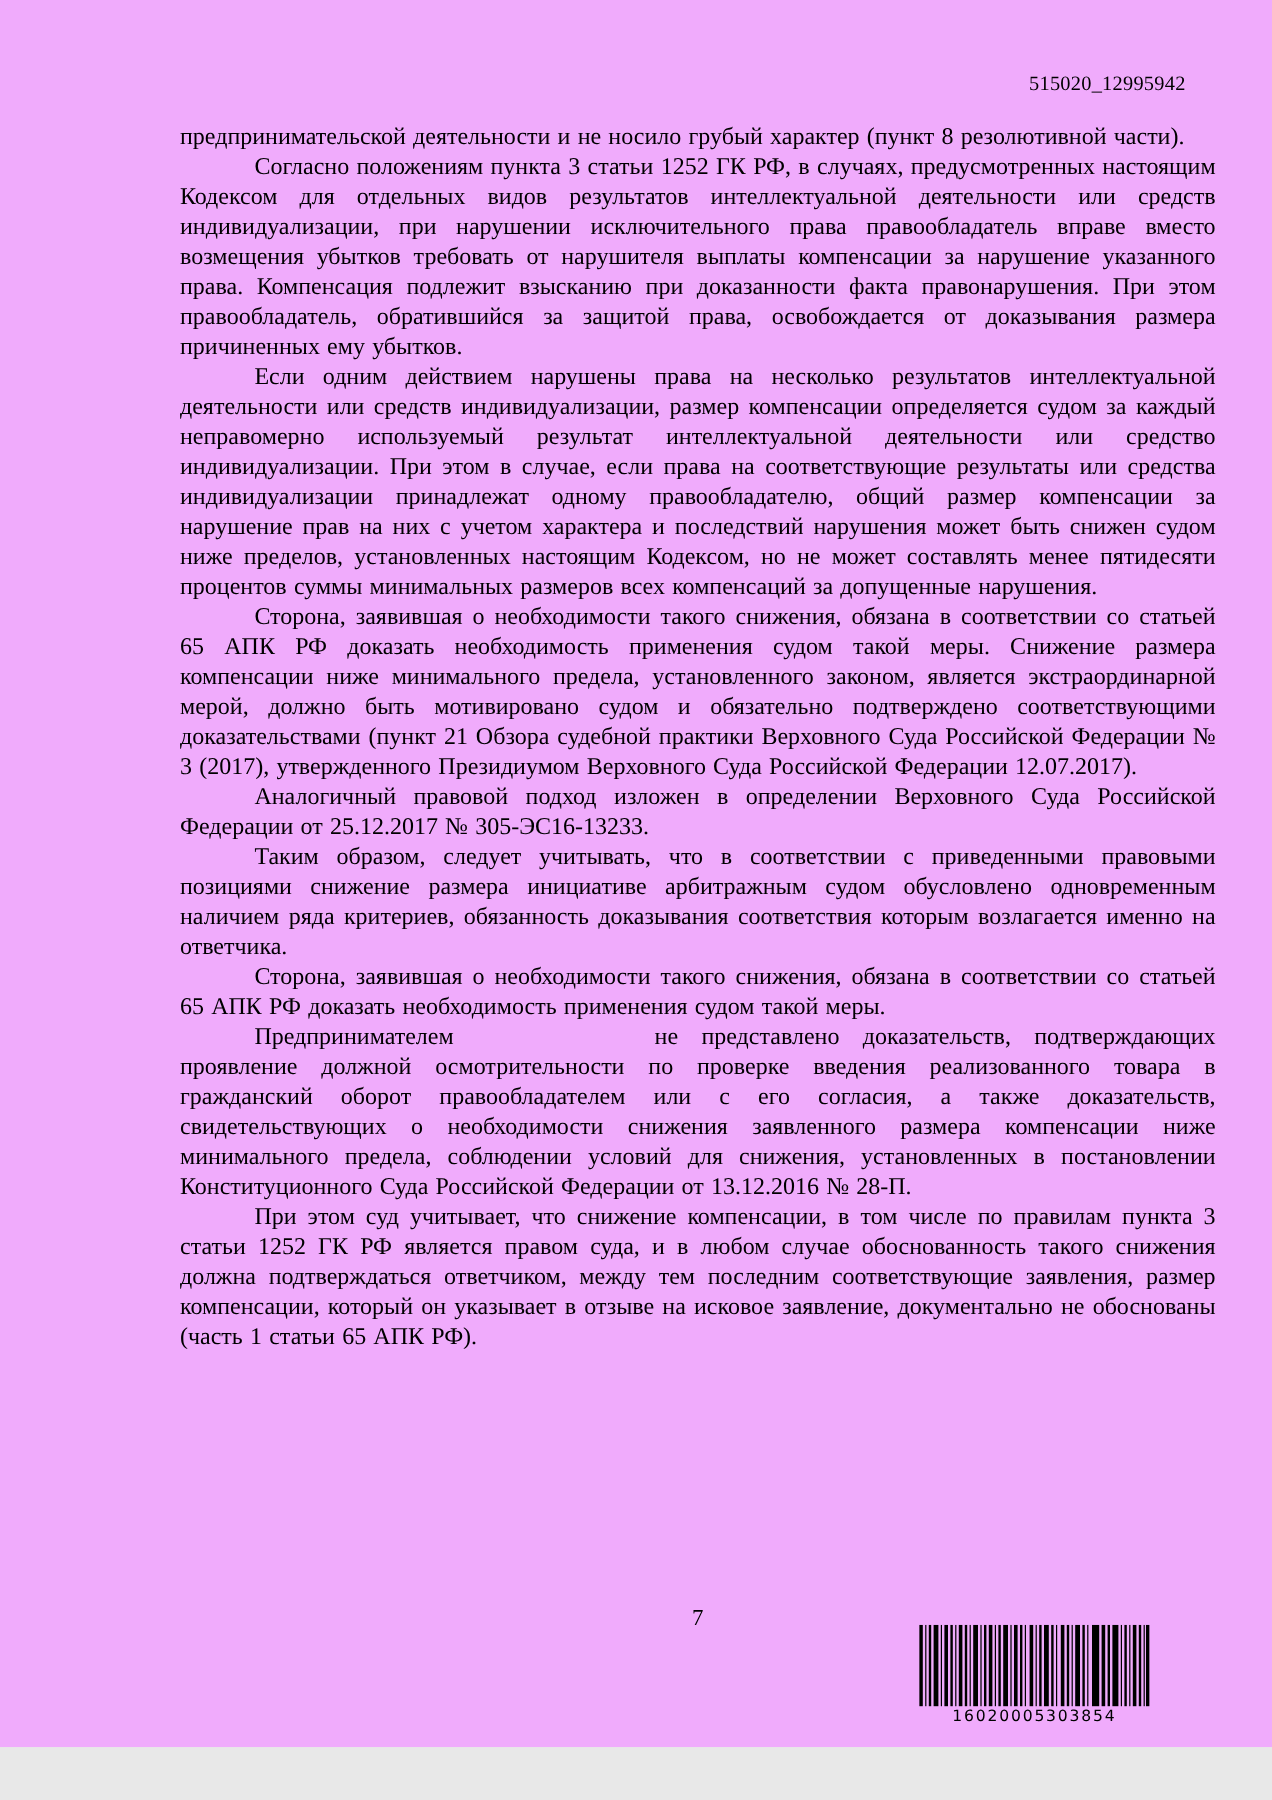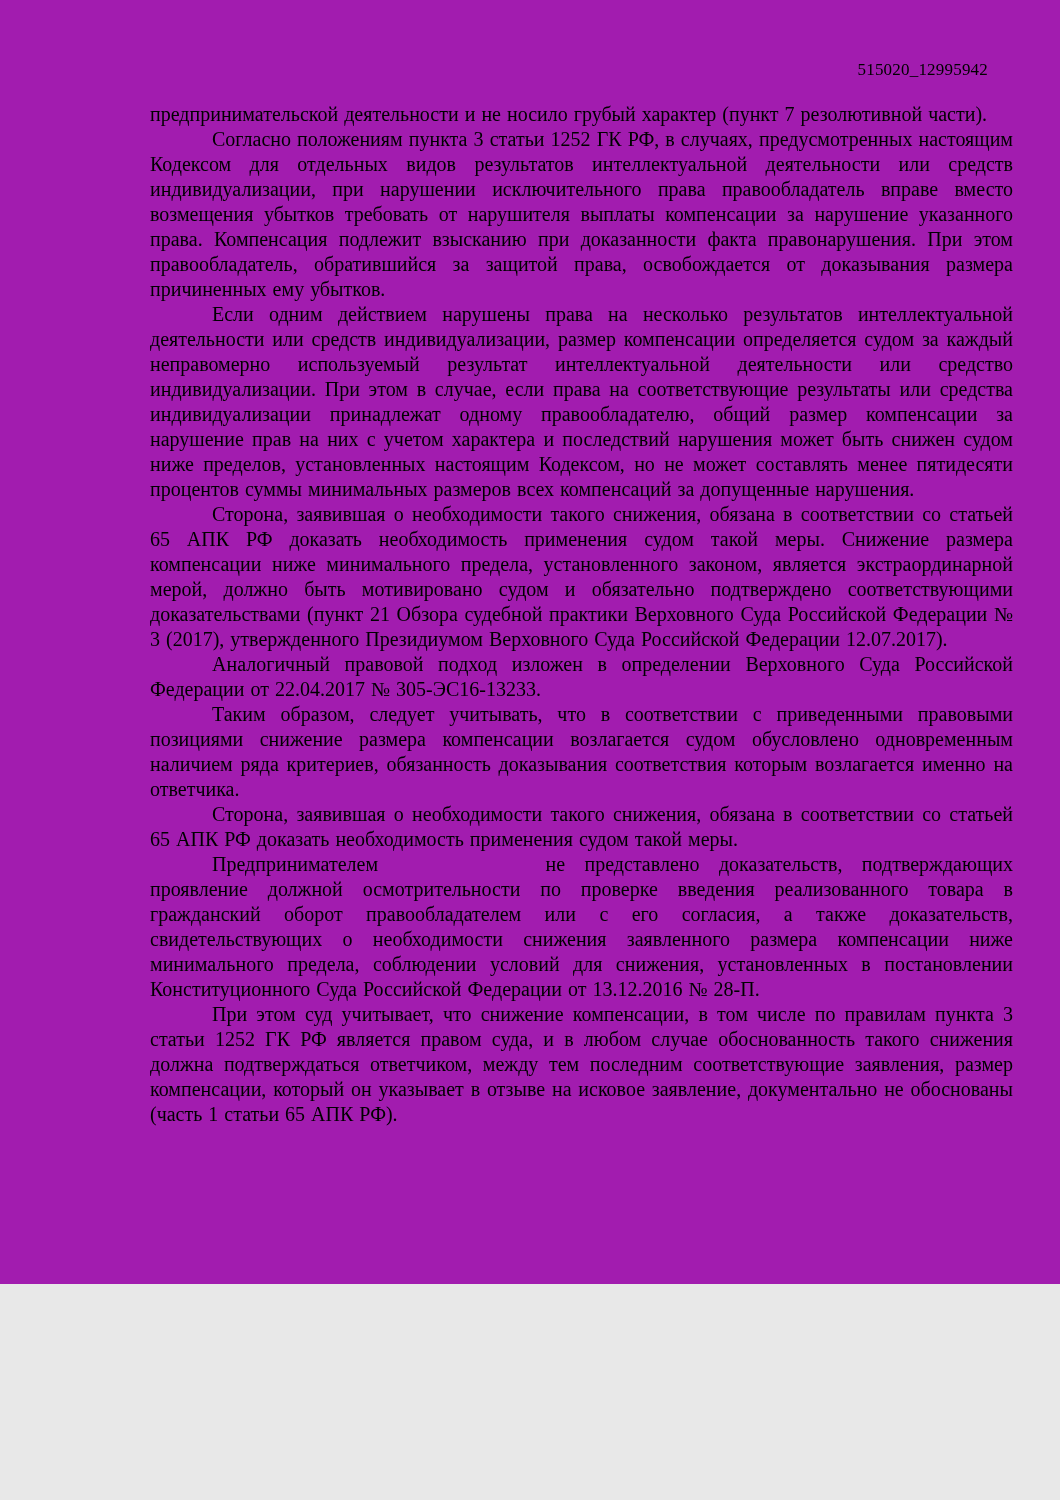--- a/index.html
+++ b/index.html
@@ -1,20 +1,20 @@
 <!DOCTYPE html>
 <html lang="ru"><head>
 <meta charset="utf-8">
 <style>
   html, body { margin: 0; padding: 0; background: #e8e8e8; }
   .page {
     position: relative;
     width: 1060px;
-    height: 1284px;
-    background: #a21caf;
+    height: 1456px;
+    background: #f0abfc;
     color: #000000;
     font-family: "Liberation Serif", "DejaVu Serif", serif;
     overflow: hidden;
     margin: 0 auto;
   }
   .doc-header {
     position: absolute;
     top: 60px;
     right: 72px;
     font-size: 17px;
@@ -67,26 +67,26 @@
   }
 </style>
 </head>
 <body>
 
 <div class="page">
 
   <div class="doc-header">515020_12995942</div>
 
   <div class="body-text">
-    <p class="continuation">предпринимательской деятельности и не носило грубый характер (пункт 7 резолютивной части).</p>
+    <p class="continuation">предпринимательской деятельности и не носило грубый характер (пункт 8 резолютивной части).</p>
     <p>Согласно положениям пункта 3 статьи 1252 ГК РФ, в случаях, предусмотренных настоящим Кодексом для отдельных видов результатов интеллектуальной деятельности или средств индивидуализации, при нарушении исключительного права правообладатель вправе вместо возмещения убытков требовать от нарушителя выплаты компенсации за нарушение указанного права. Компенсация подлежит взысканию при доказанности факта правонарушения. При этом правообладатель, обратившийся за защитой права, освобождается от доказывания размера причиненных ему убытков.</p>
     <p>Если одним действием нарушены права на несколько результатов интеллектуальной деятельности или средств индивидуализации, размер компенсации определяется судом за каждый неправомерно используемый результат интеллектуальной деятельности или средство индивидуализации. При этом в случае, если права на соответствующие результаты или средства индивидуализации принадлежат одному правообладателю, общий размер компенсации за нарушение прав на них с учетом характера и последствий нарушения может быть снижен судом ниже пределов, установленных настоящим Кодексом, но не может составлять менее пятидесяти процентов суммы минимальных размеров всех компенсаций за допущенные нарушения.</p>
     <p>Сторона, заявившая о необходимости такого снижения, обязана в соответствии со статьей 65 АПК РФ доказать необходимость применения судом такой меры. Снижение размера компенсации ниже минимального предела, установленного законом, является экстраординарной мерой, должно быть мотивировано судом и обязательно подтверждено соответствующими доказательствами (пункт 21 Обзора судебной практики Верховного Суда Российской Федерации № 3 (2017), утвержденного Президиумом Верховного Суда Российской Федерации 12.07.2017).</p>
-    <p>Аналогичный правовой подход изложен в определении Верховного Суда Российской Федерации от 22.04.2017 № 305-ЭС16-13233.</p>
-    <p>Таким образом, следует учитывать, что в соответствии с приведенными правовыми позициями снижение размера компенсации возлагается судом обусловлено одновременным наличием ряда критериев, обязанность доказывания соответствия которым возлагается именно на ответчика.</p>
+    <p>Аналогичный правовой подход изложен в определении Верховного Суда Российской Федерации от 25.12.2017 № 305-ЭС16-13233.</p>
+    <p>Таким образом, следует учитывать, что в соответствии с приведенными правовыми позициями снижение размера инициативе арбитражным судом обусловлено одновременным наличием ряда критериев, обязанность доказывания соответствия которым возлагается именно на ответчика.</p>
     <p>Сторона, заявившая о необходимости такого снижения, обязана в соответствии со статьей 65 АПК РФ доказать необходимость применения судом такой меры.</p>
     <p><span>Предпринимателем</span><span class="redaction-gap"></span> <span>не представлено доказательств, подтверждающих проявление должной осмотрительности по проверке введения реализованного товара в гражданский оборот правообладателем или с его согласия, а также доказательств, свидетельствующих о необходимости снижения заявленного размера компенсации ниже минимального предела, соблюдении условий для снижения, установленных в постановлении Конституционного Суда Российской Федерации от 13.12.2016 № 28-П.</span></p>
     <p>При этом суд учитывает, что снижение компенсации, в том числе по правилам пункта 3 статьи 1252 ГК РФ является правом суда, и в любом случае обоснованность такого снижения должна подтверждаться ответчиком, между тем последним соответствующие заявления, размер компенсации, который он указывает в отзыве на исковое заявление, документально не обоснованы (часть 1 статьи 65 АПК РФ).</p>
   </div>
 
   <div class="page-number">7</div>
 
   <div class="barcode-block">
     <svg class="barcode-svg" viewBox="0 0 192 68" preserveAspectRatio="none" xmlns="http://www.w3.org/2000/svg">
       <g fill="#000000">

